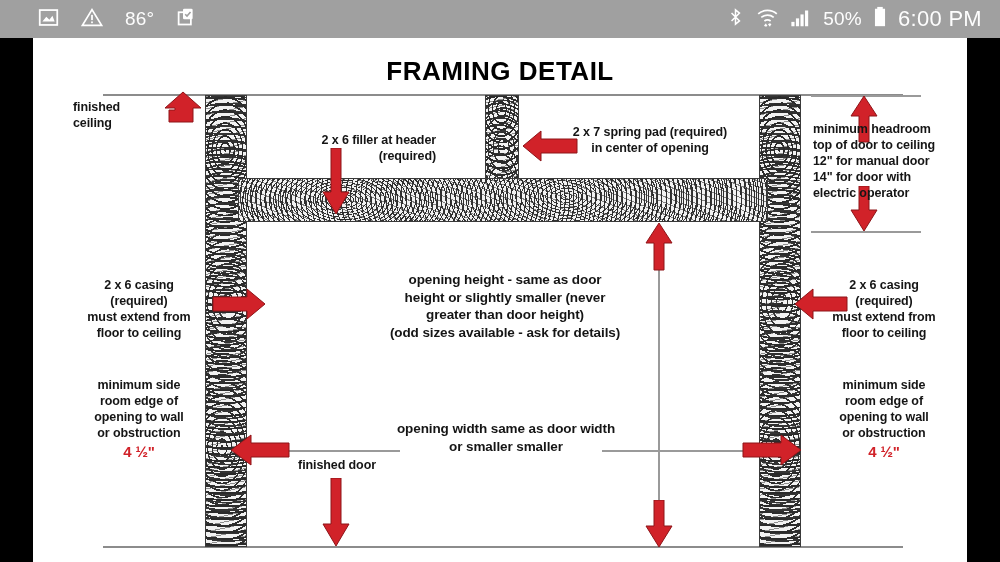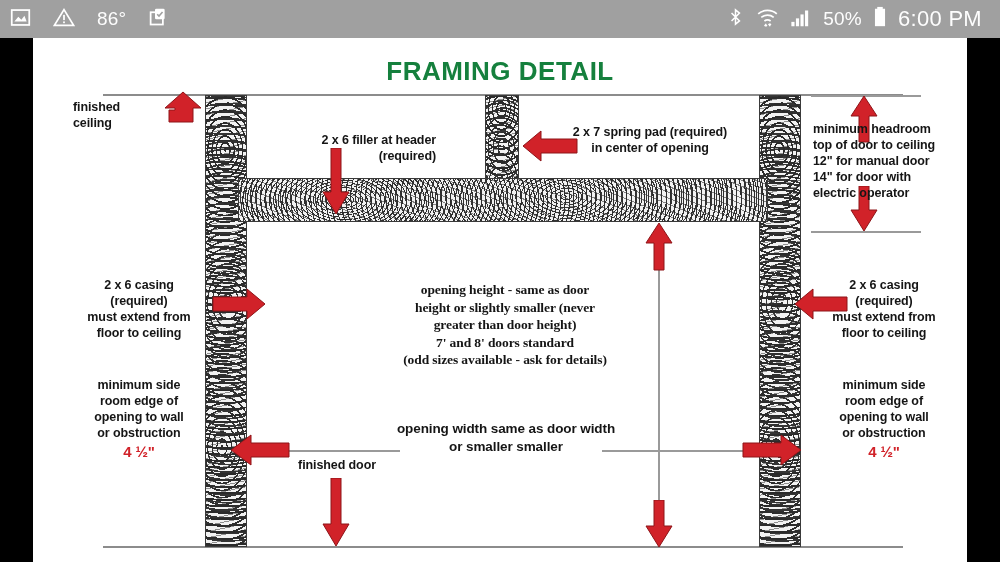--- a/index.html
+++ b/index.html
@@ -11,21 +11,21 @@
   }
 
   
   .statusbar {
     position: absolute; left: 0; top: 0;
     width: 1000px; height: 38px;
     background: #a0a0a0;
     display: flex; align-items: center;
     color: #ffffff;
   }
-  .sb-left { display: flex; align-items: center; gap: 22px; padding-left: 10px; }
+  .sb-left { display: flex; align-items: center; gap: 22px; padding-left: 38px; }
   .sb-right { display: flex; align-items: center; gap: 11px; margin-left: auto; padding-right: 18px; }
   .sb-text { font-size: 19px; color: #fdfdfd; letter-spacing: .2px; }
   .sb-clock { font-size: 22px; color: #fdfdfd; letter-spacing: .3px; }
   .ico { display: block; }
 
   
   .page {
     position: absolute; left: 0; top: 38px;
     width: 1000px; height: 524px;
     background: #000;
@@ -33,21 +33,21 @@
   .sheet {
     position: absolute; left: 33px; top: 0;
     width: 934px; height: 524px;
     background: #ffffff;
     overflow: hidden;
   }
 
   .title {
     position: absolute; left: 0; top: 18px; width: 934px;
     text-align: center;
-    font-size: 26px; font-weight: bold; color: #15803d;
+    font-size: 26px; font-weight: bold; color: #000000;
     letter-spacing: .5px;
   }
 
   
   .wood {
     position: absolute;
     border: 1px solid #3a3a3a;
     background-color: #f2f2f2;
     background-image:
       repeating-radial-gradient(ellipse 13px 20px at 48% 12%, #2b2b2b 0 1.2px, rgba(255,255,255,0) 1.2px 4.2px),
@@ -270,25 +270,24 @@
       <div>floor to ceiling</div>
     </div>
 
     <div class="note ctr" style="left:778px; top:240px; width:146px;">
       <div>2 x 6 casing</div>
       <div>(required)</div>
       <div>must extend from</div>
       <div>floor to ceiling</div>
     </div>
 
-    <div class="note ctr big" style="left:312px; top:243px; width:320px;font-family:Liberation Serif, serif;">
+    <div class="note ctr big" style="left:312px; top:233px; width:320px;">
       <div>opening height - same as door</div>
       <div>height or slightly smaller (never</div>
       <div>greater than door height)</div>
-      <div>7' and 8' doors standard</div>
       <div>(odd sizes available - ask for details)</div>
     </div>
 
     <div class="note ctr big" style="left:320px; top:382px; width:306px;">
       <div>opening width same as door width</div>
       <div>or smaller smaller</div>
     </div>
 
     <div class="note ctr" style="left:34px; top:340px; width:144px;">
       <div>minimum side</div>

